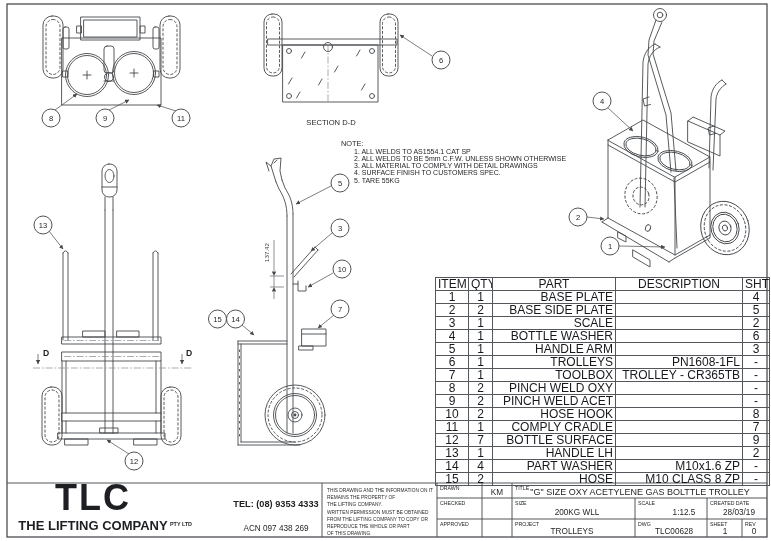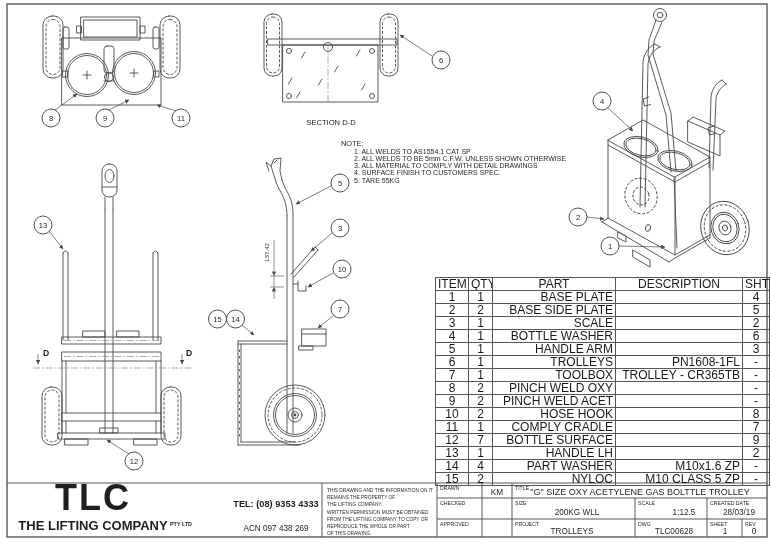--- a/index.html
+++ b/index.html
@@ -434,20 +434,20 @@
         <tr>
           <td class="col0">14</td>
           <td class="col1">4</td>
           <td class="col2">PART WASHER</td>
           <td class="col3">M10x1.6 ZP</td>
           <td class="col4">-</td>
         </tr>
         <tr>
           <td class="col0">15</td>
           <td class="col1">2</td>
-          <td class="col2">NYLOC</td>
-          <td class="col3">M10 CLASS 5 ZP</td>
+          <td class="col2">HOSE</td>
+          <td class="col3">M10 CLASS 8 ZP</td>
           <td class="col4">-</td>
         </tr>
       </tbody>
 </table>
 
 </div>
 
 </body></html>

